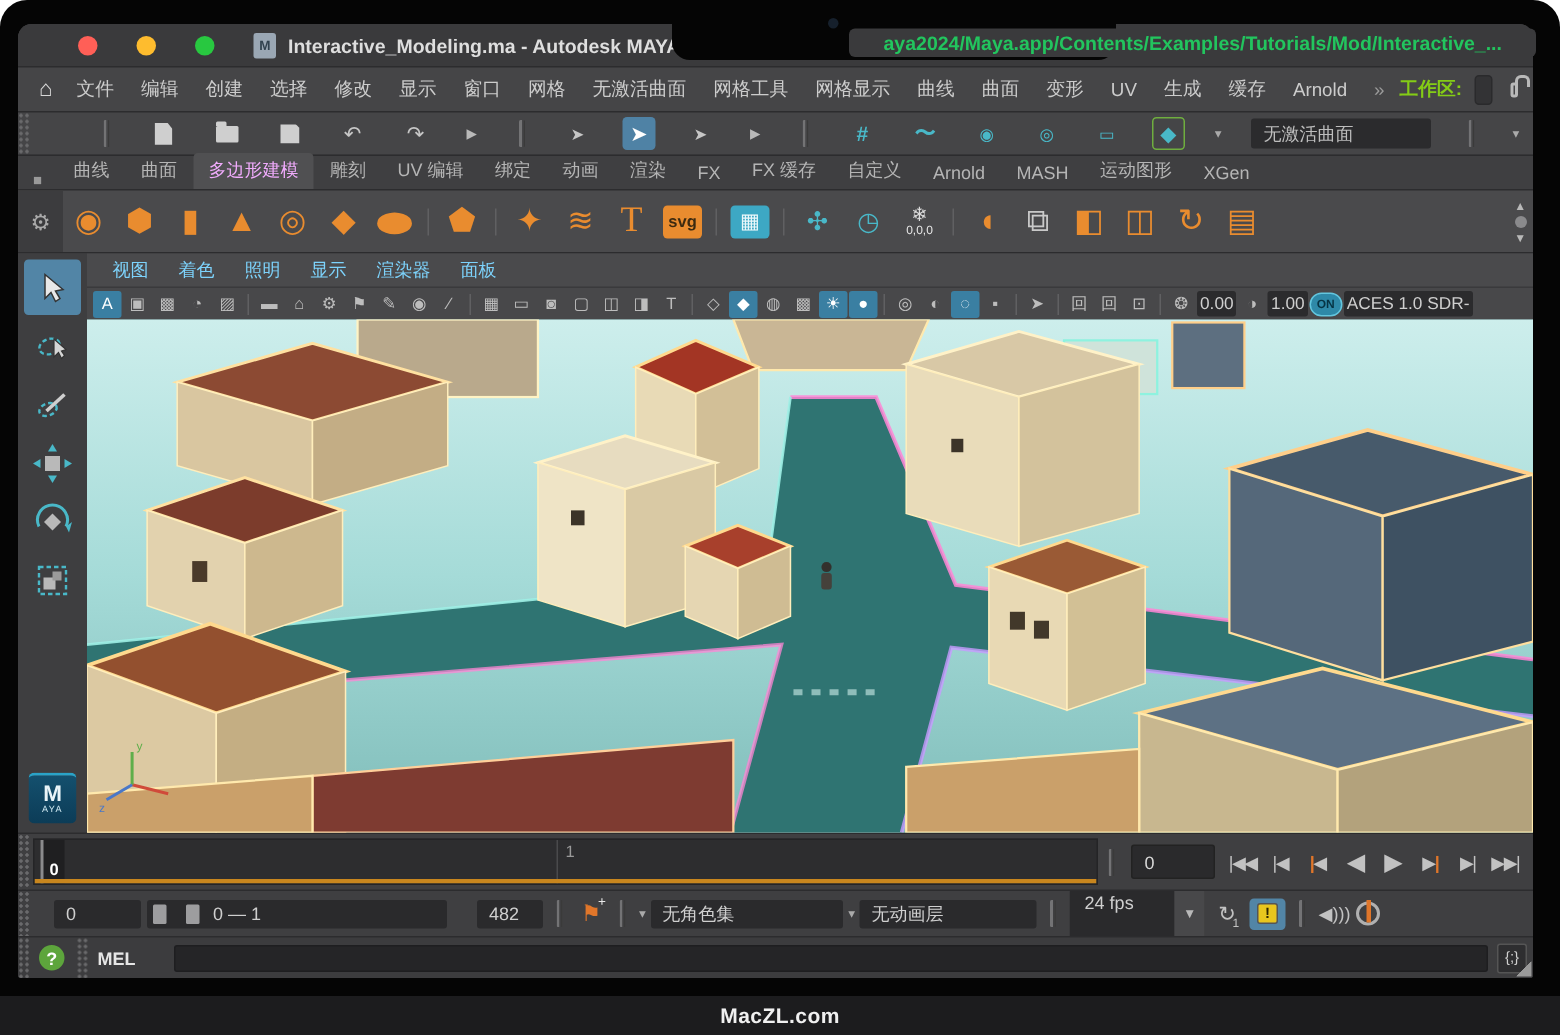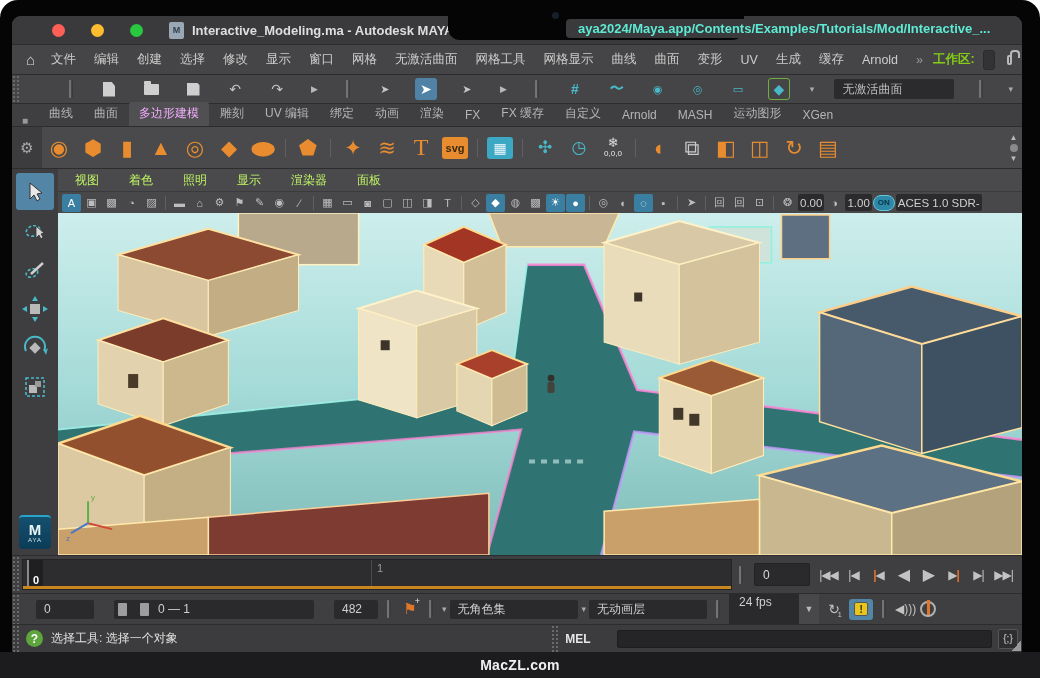--- a/index.html
+++ b/index.html
@@ -1,22 +1,22 @@
 <!DOCTYPE html>
 <html><head>
 <meta charset="utf-8">
 <style>
   * { box-sizing: border-box; margin:0; padding:0; }
   html,body { width:1040px; height:690px; background:#fff; font-family:"Liberation Sans","DejaVu Sans",sans-serif; overflow:hidden; position:relative; }
   .laptop { position:absolute; left:0; top:0; width:1040px; height:664px; background:#050505; border-radius:18px 18px 0 0; }
-  .chin { position:absolute; left:0; bottom:12px; width:1040px; height:26px; background:#1c1c1e; color:#f0f0f0; display:flex; align-items:center; justify-content:center; font-size:14px; font-weight:bold; letter-spacing:.3px; }
+  .chin { position:absolute; left:0; bottom:0; width:1040px; height:26px; background:#1c1c1e; color:#f0f0f0; display:flex; align-items:center; justify-content:center; font-size:14px; font-weight:bold; letter-spacing:.3px; }
   .screen { position:absolute; left:12px; top:16px; width:1010px; height:636px; background:#454547; display:flex; flex-direction:column; overflow:hidden; border-radius:9px 9px 2px 2px; }
   .notch { position:absolute; left:448px; top:0; width:296px; height:40px; background:#050505; border-radius:0 0 12px 12px; z-index:40; }
   .camera-dot { position:absolute; left:104px; top:12px; width:7px; height:7px; border-radius:50%; background:#16202c; }
-  .title-right { position:absolute; left:566px; top:19px; z-index:41; background:#3a3a3c; color:#5eead4; font-size:13px; font-weight:bold; padding:2px 12px; border-radius:4px; white-space:nowrap; }
+  .title-right { position:absolute; left:566px; top:19px; z-index:41; background:#3a3a3c; color:#22c55e; font-size:13px; font-weight:bold; padding:2px 23px; border-radius:4px; white-space:nowrap; }
 
   
   .titlebar { height:28px; background:#3a3a3c; display:flex; align-items:center; padding-left:40px; gap:8px; flex:0 0 auto; }
   .tl { width:13px; height:13px; border-radius:50%; display:inline-block; margin-right:18px; }
   .doc-ic { width:15px; height:17px; background:#9aa7b4; border-radius:2px; color:#31424f; font-size:9px; font-weight:bold; display:flex; align-items:center; justify-content:center; }
   .title-left { color:#dedede; font-size:13px; font-weight:bold; white-space:nowrap; overflow:hidden; max-width:300px; }
 
   
   .menubar { height:30px; background:#454547; border-top:1px solid #2c2c2e; display:flex; align-items:center; padding:0 10px 0 12px; gap:2px; color:#cccccc; font-size:12.5px; flex:0 0 auto; }
   .menubar .mi { padding:4px 8px; white-space:nowrap; cursor:default; }
@@ -67,21 +67,21 @@
   
   .main { flex:1 1 auto; display:flex; min-height:0; border-top:1px solid #2c2c2e; }
   .toolbox { width:46px; background:#3e3e40; display:flex; flex-direction:column; align-items:center; padding-top:4px; gap:2px; flex:0 0 auto; }
   .tbi { width:38px; height:37px; display:flex; align-items:center; justify-content:center; border-radius:3px; }
   .tbi.active { background:#5285a6; }
   .maya-badge { margin-top:auto; margin-bottom:6px; width:32px; height:34px; background:linear-gradient(#14506e,#0c3c57); border-radius:4px; display:flex; flex-direction:column; align-items:center; justify-content:center; border-top:2px solid #2aa3c8; }
   .maya-badge .m { color:#e8f4f8; font-weight:bold; font-size:15px; line-height:14px; }
   .maya-badge .aya { color:#cfe9f2; font-size:6px; letter-spacing:1px; }
 
   .vp-col { flex:1 1 auto; display:flex; flex-direction:column; min-width:0; background:#4a4a4c; }
-  .panelmenu { height:22px; display:flex; align-items:center; gap:12px; color:#bef264; font-size:12px; padding-left:8px; flex:0 0 auto; }
+  .panelmenu { height:22px; display:flex; align-items:center; gap:2px; color:#7dd3fc; font-size:12px; padding-left:8px; flex:0 0 auto; }
   .panelmenu .pmi { padding:2px 9px; white-space:nowrap; }
   .vptools { height:22px; display:flex; align-items:center; gap:1px; padding:0 4px; flex:0 0 auto; background:#48484a; border-top:1px solid #3a3a3c; overflow:hidden; }
   .vpi { width:19px; height:18px; display:flex; align-items:center; justify-content:center; color:#bdbdbd; font-size:11px; border-radius:2px; flex:0 0 auto; }
   .vpi.on { background:#3a7fa2; color:#fff; }
   .vpsep { width:1px; height:14px; background:#606062; margin:0 3px; flex:0 0 auto; }
   .vpfield { height:17px; background:#2b2b2d; border-radius:2px; color:#cfcfcf; font-size:11.5px; display:flex; align-items:center; padding:0 2px; flex:0 0 auto; }
   .onbtn { width:22px; height:16px; border-radius:8px; background:#2e89a8; color:#063444; font-size:8px; font-weight:bold; display:flex; align-items:center; justify-content:center; border:1px solid #63c6de; flex:0 0 auto; }
   .scene { flex:1 1 auto; min-height:0; position:relative; background:#9fd4d2; }
   .scene svg { position:absolute; inset:0; width:100%; height:100%; }
 
@@ -521,21 +521,21 @@
             <span class="obar">|</span>
           </span>
         <span class="pb">▶|</span>
         <span class="pb">▶▶|</span>
       </div>
     </div>
 
     <div class="rangerow">
       <span class="grip" style="align-self:stretch"></span>
       <span class="rfield" style="width:58px; margin-left:12px;">0</span>
-      <span class="rslider" style="margin-left:16px;">
+      <span class="rslider" style="margin-left:0;">
         <span class="rhandle" style="left:4px"></span>
         <span class="rhandle" style="left:26px"></span>
         <span class="rangelbl">0 — 1</span>
       </span>
       <span class="rfield" style="width:44px; margin-left:16px;">482</span>
       <span class="sepdot"></span>
       <span class="bookmark"><span>⚑</span><span class="plus">+</span></span>
       <span class="sepdot"></span>
       <span class="ddwrap">
         <span class="ddcaret">▾</span>
@@ -555,21 +555,20 @@
           <span class="warn">!</span>
         </span>
       <span class="sepdot"></span>
       <span class="spk">◀)))</span>
       <span class="autokey"></span>
     </div>
 
     <div class="helprow">
       <span class="grip" style="align-self:stretch"></span>
       <span class="helpic">?</span>
-      <span class="helptext" style="flex:1 1 auto">选择工具: 选择一个对象</span>
       <span class="grip" style="align-self:stretch"></span>
       <span class="mel-label">MEL</span>
       <span class="melinput"></span>
       <span class="script-ic">{;}</span>
     </div>
     <span class="resize-grip"></span>
   </div>
 
   <div class="notch">
     <span class="camera-dot"></span>

